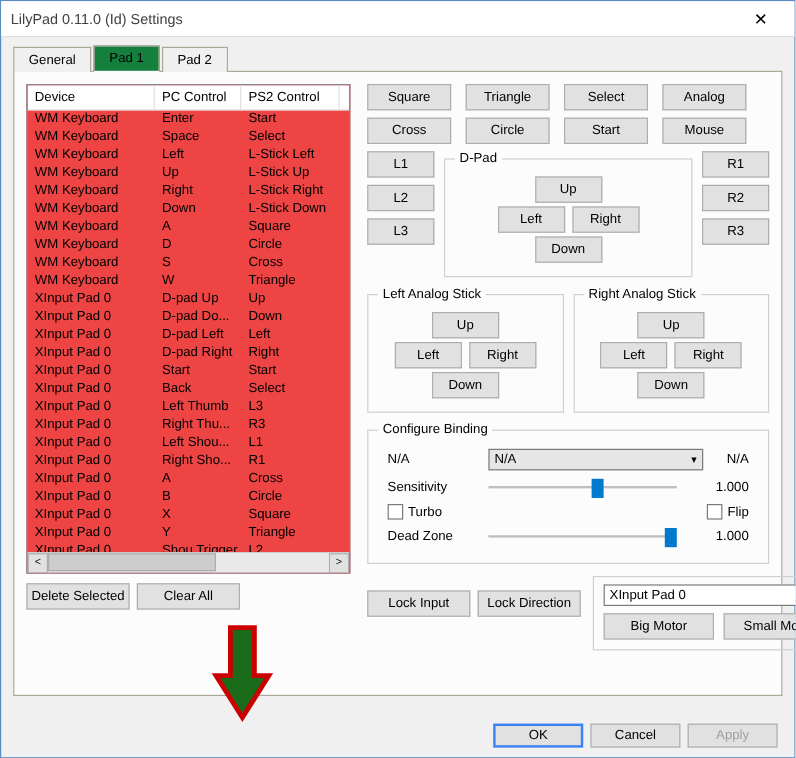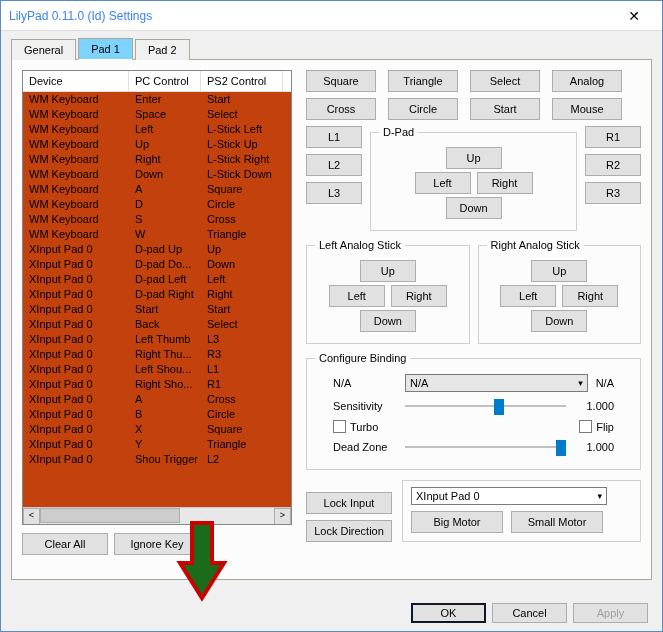--- a/index.html
+++ b/index.html
@@ -1,28 +1,28 @@
 <!DOCTYPE html>
 <html><head>
 <meta charset="utf-8">
 <style>
   * { box-sizing: border-box; font-family: "Segoe UI", Tahoma, sans-serif; font-size: 11px; }
   body { margin: 0; background: #fff; }
   .window { width: 663px; height: 632px; border: 1px solid #5a8bc4; background: #f0f0f0; position: relative; }
   .titlebar { height: 30px; background: #fff; display: flex; align-items: center; padding: 0 8px; border-bottom: 1px solid #ddd; }
-  .titlebar-title { flex: 1; color: #3b82f6; font-size: 12px; }
+  .titlebar-title { flex: 1; color: #404040; font-size: 12px; }
   .titlebar-close { width: 40px; height: 28px; text-align: center; line-height: 28px; font-size: 14px; cursor: pointer; }
   .content { position: absolute; top: 30px; left: 0; right: 0; bottom: 0; padding: 6px 10px 10px 10px; }
   .tabs { display: flex; border-bottom: 1px solid #aca899; align-items: center; }
   .tab { padding: 4px 12px; border: 1px solid #aca899; border-bottom: none; background: #f0f0f0; margin-right: 2px; cursor: pointer; position: relative; top: 1px; }
-  .tab.active { background: #7dd3fc; border-bottom: 1px solid #fcfcfc; }
+  .tab.active { background: #15803d; border-bottom: 1px solid #fcfcfc; }
   .tabpanel { background: #fcfcfc; border: 1px solid #aca899; border-top: none; height: 520px; padding: 10px; position: relative; }
   .leftcol { position: absolute; left: 10px; top: 10px; width: 270px; }
   .rightcol { position: absolute; left: 294px; top: 10px; right: 10px; }
-  .listview { border: 1px solid #828790; background: #c2410c; height: 455px; overflow: hidden; position: relative; }
+  .listview { border: 1px solid #828790; background: #ef4444; height: 408px; overflow: hidden; position: relative; }
   .lv-header { display: flex; background: #fff; border-bottom: 1px solid #e0e0e0; }
   .lv-header div { padding: 4px 6px; border-right: 1px solid #e0e0e0; }
   .lv-body { overflow: hidden; height: 420px; }
   .lv-row { display: flex; height: 15px; line-height: 15px; }
   .lv-row div { padding: 0 6px; white-space: nowrap; overflow: hidden; }
   .col-dev { width: 106px; }
   .col-pc { width: 72px; }
   .col-ps2 { width: 82px; }
   .hscroll { position: absolute; bottom: 0; left: 0; right: 0; height: 17px; background: #f0f0f0; border-top: 1px solid #ccc; display:flex; align-items:center; }
   .hscroll-btn { width: 17px; height: 17px; background: #e1e1e1; border: 1px solid #adadad; text-align:center; line-height:13px; font-size:9px; }
@@ -35,37 +35,37 @@
   .btnrow { display: flex; gap: 6px; margin-top: 8px; }
   .face-grid { display: flex; gap: 12px; margin-bottom: 6px; }
   fieldset { border: 1px solid #d0d0d0; padding: 6px 8px 8px 8px; margin: 0; }
   legend { padding: 0 4px; }
   .dpad-row { display: flex; gap: 6px; justify-content: center; margin: 3px 0; }
   .shoulder-col { display:flex; flex-direction:column; gap:6px; }
   .midrow { display:flex; gap:8px; align-items:flex-start; margin-top:4px; }
   .sticks { display:flex; gap:8px; margin-top:8px; }
   .stick-box { flex:1; }
   .cfg { margin-top:8px; }
-  .cfg-row { display:flex; align-items:center; gap:8px; margin:4px 18px; }
+  .cfg-row { display:flex; align-items:center; gap:20px; margin:4px 8px; }
   .cfg-label { width:64px; }
   .slider { flex:1; height:20px; position:relative; }
   .slider-track { position:absolute; top:9px; left:0; right:0; height:2px; background:#c0c0c0; }
   .slider-thumb { position:absolute; top:3px; width:10px; height:16px; background:#007acc; left:55%; }
   .slider-thumb.full { left: calc(100% - 10px); }
   .val { width:40px; text-align:right; }
   .select { border:1px solid #7a7a7a; background:#e6e6e6; padding:2px 4px; display:flex; justify-content:space-between; align-items:center; }
   .chev { font-size:9px; }
   .dropdown { border:1px solid #7a7a7a; background:#fff; padding:2px 4px; display:flex; justify-content:space-between; align-items:center; width:196px; }
-  .lockcol { display:flex; flex-direction:column; gap:6px; margin-top:12px; }
+  .lockcol { display:flex; flex-direction:row; gap:6px; margin-top:12px; }
   .lock-ff { display:flex; gap:10px; margin-top:10px; align-items:flex-start; }
   .ff-box { flex:1; }
   .ff-btns { display:flex; gap:8px; margin-top:6px; }
   .dlg-buttons { position:absolute; bottom:8px; right:14px; display:flex; gap:6px; }
   .dlg-btn { width:75px; padding:3px 0; text-align:center; border:1px solid #adadad; background:#e1e1e1; cursor:pointer; }
-  .dlg-btn.default { border:2px solid #0f172a; padding:2px 16px; }
+  .dlg-btn.default { border:2px solid #3b82f6; padding:2px 16px; }
   .dlg-btn.disabled { color:#a0a0a0; }
   .checkbox { display:inline-flex; align-items:center; gap:4px; }
   .checkbox .box { width:13px; height:13px; border:1px solid #7a7a7a; background:#fff; }
   .arrow-overlay { position:absolute; left:160px; top:458px; pointer-events:none; z-index:10; }
 </style>
 </head>
 <body>
 
 <div class="window">
   <div class="titlebar">
@@ -216,22 +216,22 @@
             </div>
           <div class="hscroll">
             <div class="hscroll-btn">&lt;</div>
             <div class="hscroll-track">
                 <div class="hscroll-thumb"></div>
               </div>
             <div class="hscroll-btn">&gt;</div>
           </div>
         </div>
         <div class="btnrow">
+          <div class="btn xwide">Delete Selected</div>
           <div class="btn xwide">Clear All</div>
-          <div class="btn xwide">Ignore Key</div>
         </div>
       </div>
 
       <div class="rightcol">
         <div class="face-grid">
           <div class="btn wide">Square</div>
           <div class="btn wide">Triangle</div>
           <div class="btn wide">Select</div>
           <div class="btn wide">Analog</div>
         </div>

